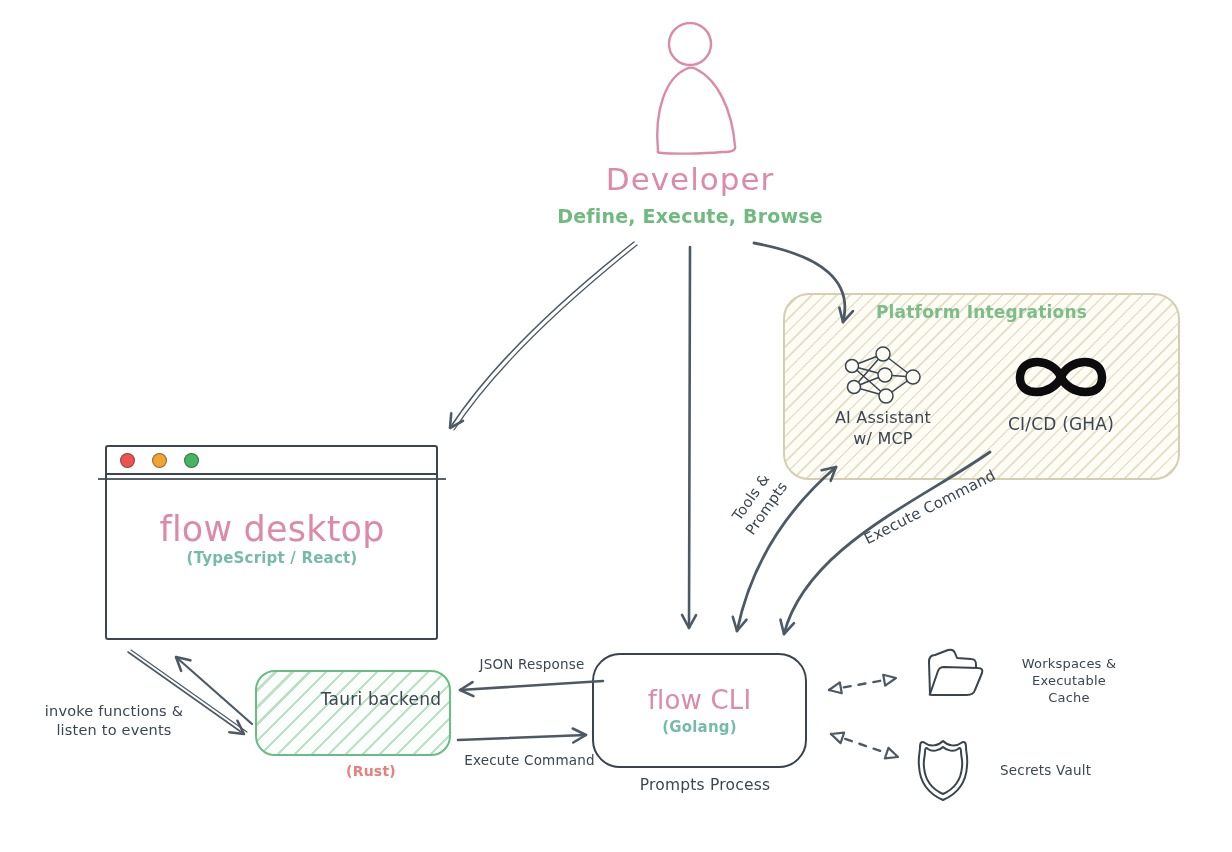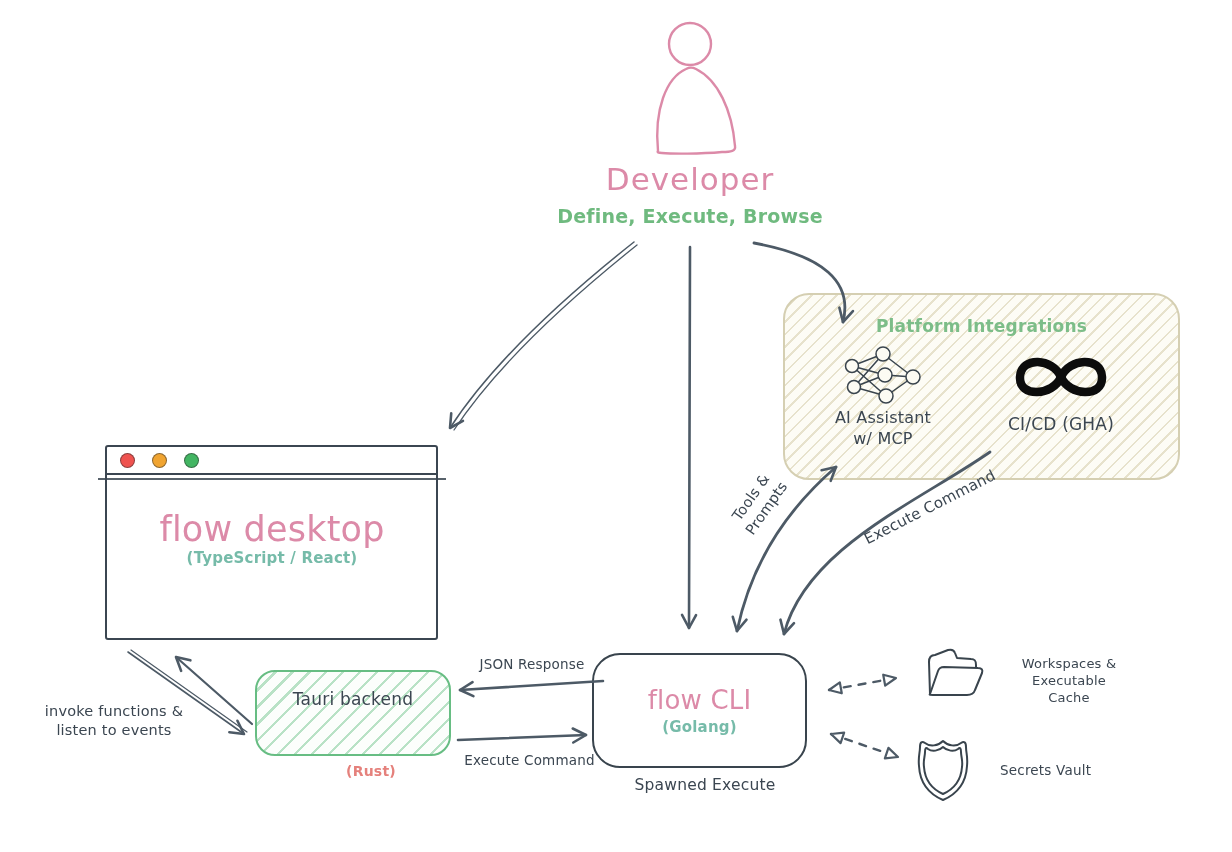--- a/index.html
+++ b/index.html
@@ -11,21 +11,21 @@
   .label{position:absolute;z-index:3;text-align:center;line-height:1.25;}
   svg.layer{position:absolute;left:0;top:0;z-index:2;pointer-events:none;}
 
   
   .platform{
     left:783px;top:293px;width:397px;height:187px;border:2px solid #d5cfb2;border-radius:26px;
     background:
       repeating-linear-gradient(135deg,#e7e2cc 0 1.8px,transparent 1.8px 9px),
       #fdfcf5;
   }
-  .platform-title{left:783px;top:302px;width:397px;font-size:17px;font-weight:600;color:#7cbd88;margin-top:14px;}
+  .platform-title{left:783px;top:302px;width:397px;font-size:17px;font-weight:600;color:#7cbd88;}
 
   
   .window{
     left:105px;top:445px;width:333px;height:195px;border:2px solid #3b4651;border-radius:3px;background:#fff;
   }
   .titlebar{position:relative;height:26px;border-bottom:2.5px solid #3b4651;}
   .titlebar-line2{position:absolute;left:-9px;top:31px;width:348px;height:1.5px;background:#3b4651;opacity:.85;}
   .dot{position:absolute;top:6px;width:15px;height:15px;border-radius:50%;border:1.5px solid rgba(40,40,40,.5);box-sizing:border-box;}
   .dot.red{left:13px;background:#ef5350;}
   .dot.yellow{left:45px;background:#f0a431;}
@@ -33,21 +33,21 @@
   .fd-title{left:122px;top:508px;width:300px;font-size:35px;font-weight:500;color:#dc8aa8;}
   .fd-sub{left:122px;top:549px;width:300px;font-size:15px;font-weight:600;color:#76bba9;}
 
   
   .tauri{
     left:255px;top:670px;width:196px;height:86px;border:2.5px solid #67bd83;border-radius:20px;
     background:
       repeating-linear-gradient(135deg,#b9e2c6 0 2.2px,transparent 2.2px 12px),
       #fcfefc;
   }
-  .tauri-title{left:255px;top:689px;width:196px;font-size:17px;font-weight:500;color:#3b4651;}
+  .tauri-title{left:255px;top:689px;width:196px;font-size:17px;font-weight:500;color:#3b4651;padding-left:28px;}
   .tauri-sub{left:255px;top:715px;width:232px;font-size:14px;font-weight:600;color:#e5817c;margin-top:48px;}
 
   
   .cli{left:592px;top:653px;width:215px;height:115px;border:2.5px solid #39444d;border-radius:28px;background:#fff;}
   .cli-title{left:592px;top:684px;width:215px;font-size:26px;font-weight:500;color:#dc8aa8;}
   .cli-sub{left:592px;top:718px;width:215px;font-size:15px;font-weight:600;color:#76bba9;}
   .spawned{left:605px;top:776px;width:200px;font-size:15.5px;font-weight:500;color:#3b4651;}
 
   
   .dev-name{left:540px;top:160px;width:300px;font-size:31px;font-weight:500;color:#dc8aa8;letter-spacing:1px;}
@@ -173,21 +173,21 @@
   <div class="label cicd-label">CI/CD (GHA)</div>
 
   <div class="label fd-title">flow desktop</div>
   <div class="label fd-sub">(TypeScript / React)</div>
 
   <div class="label tauri-title">Tauri backend</div>
   <div class="label tauri-sub">(Rust)</div>
 
   <div class="label cli-title">flow CLI</div>
   <div class="label cli-sub">(Golang)</div>
-  <div class="label spawned">Spawned Execute</div>
+  <div class="label spawned">Prompts Process</div>
 
   <div class="label edge json-label">JSON Response</div>
   <div class="label edge exec-desk-label">Execute Command</div>
 
   <div class="label invoke-label">
     <div>invoke functions &amp;</div>
     <div>listen to events</div>
   </div>
 
   <div class="label edge tools-label">

